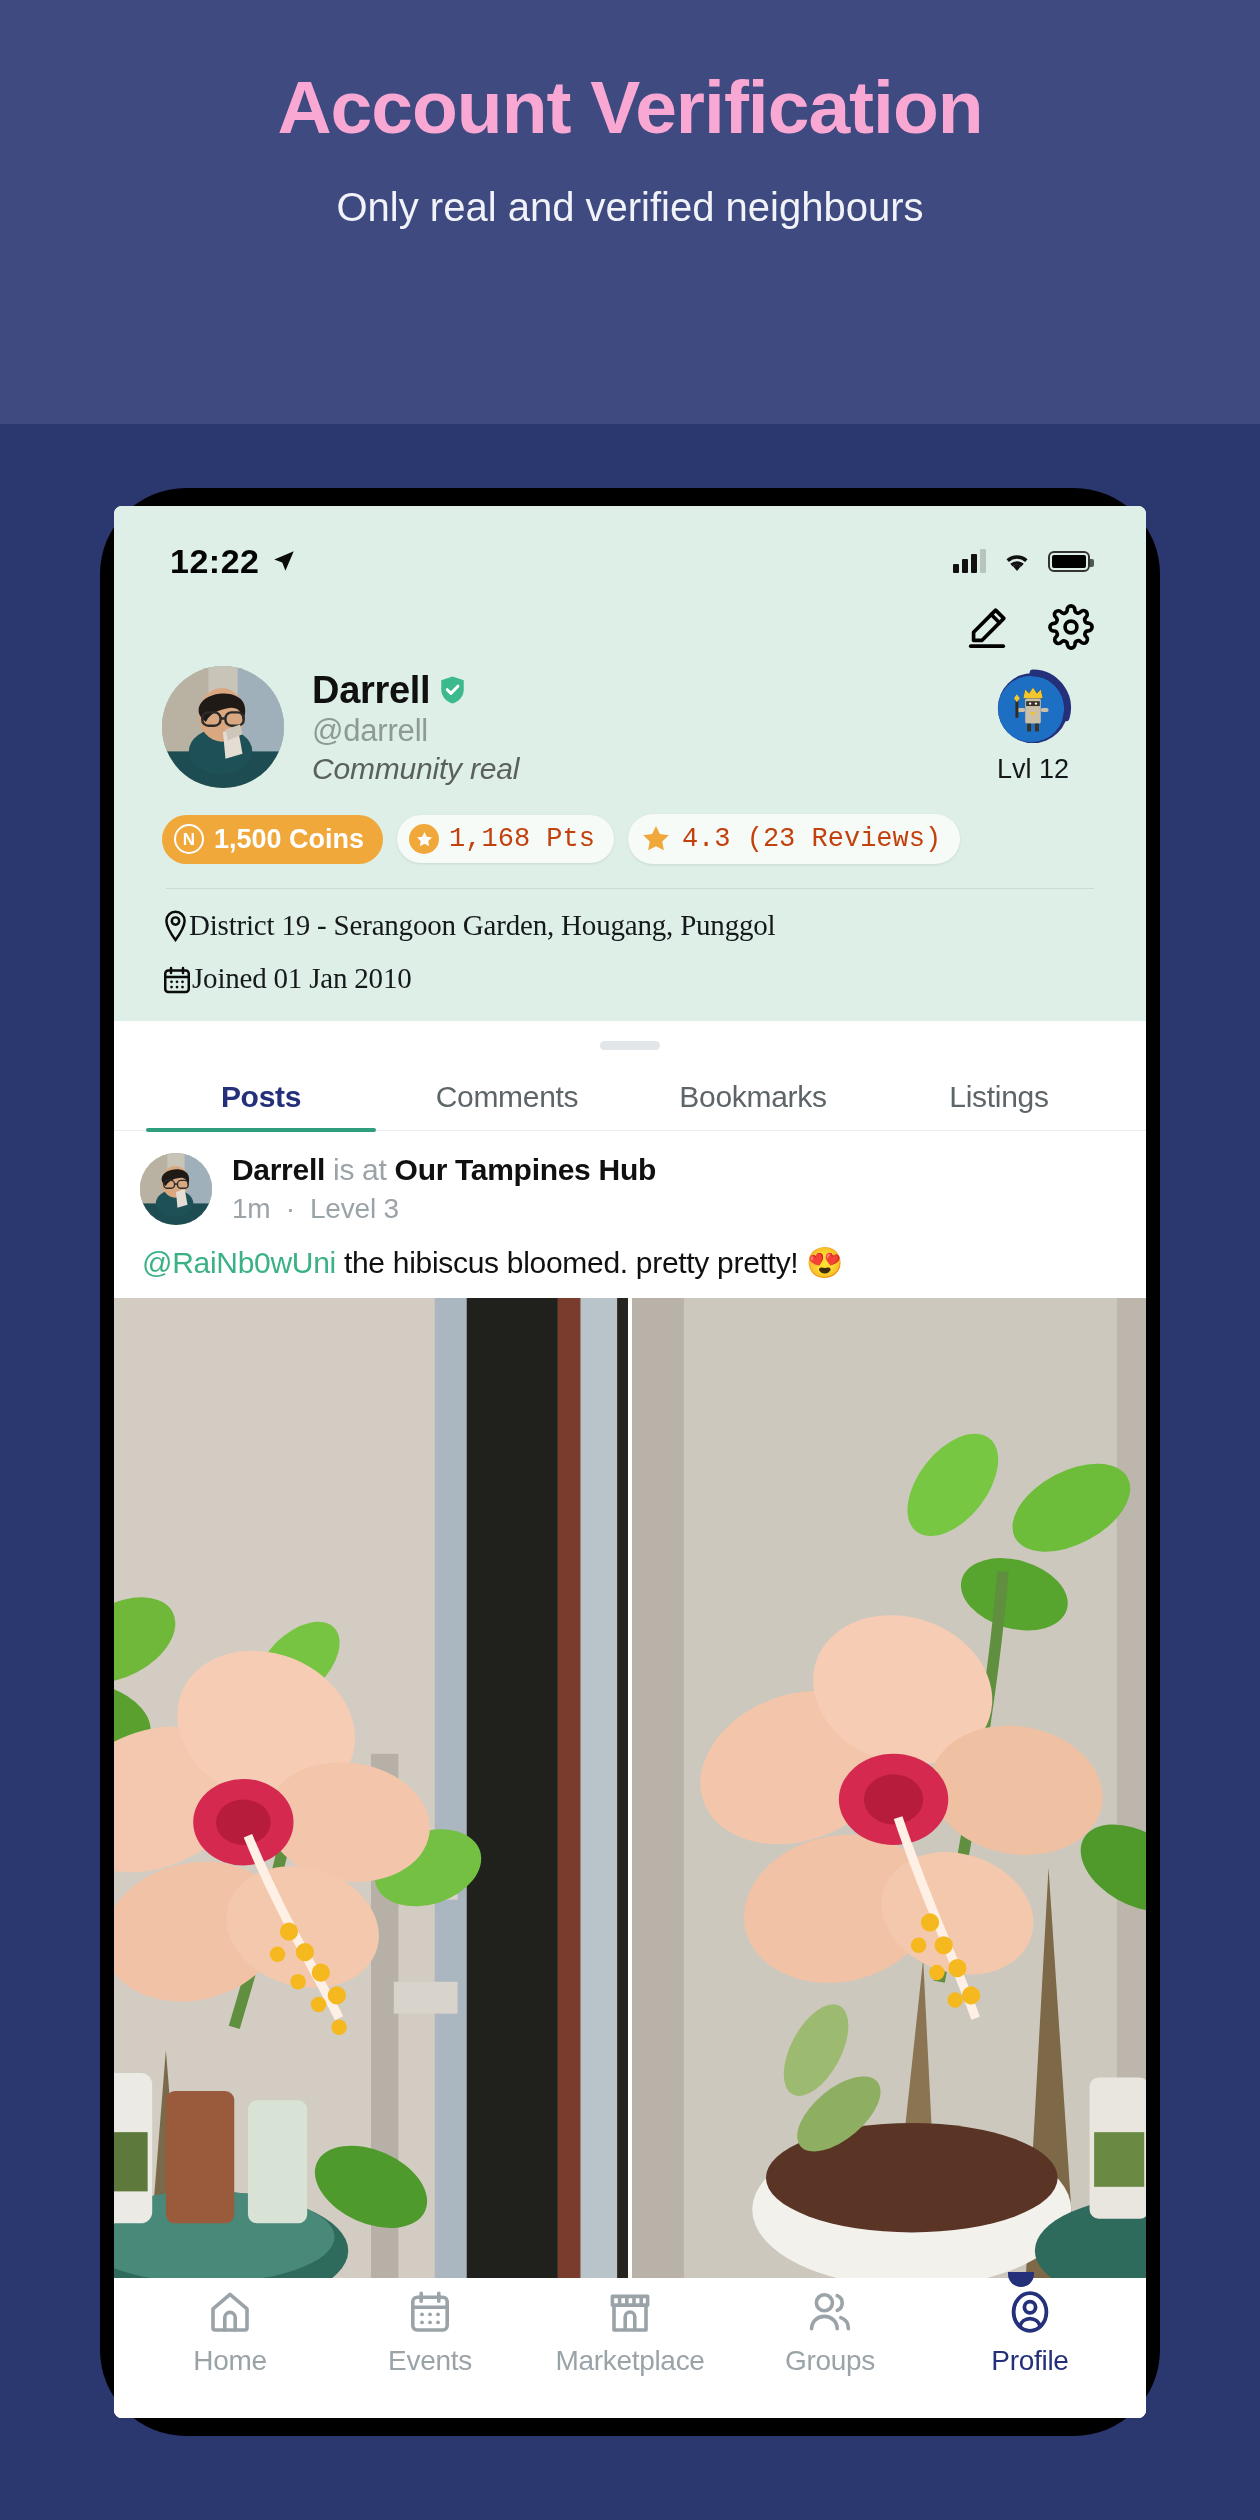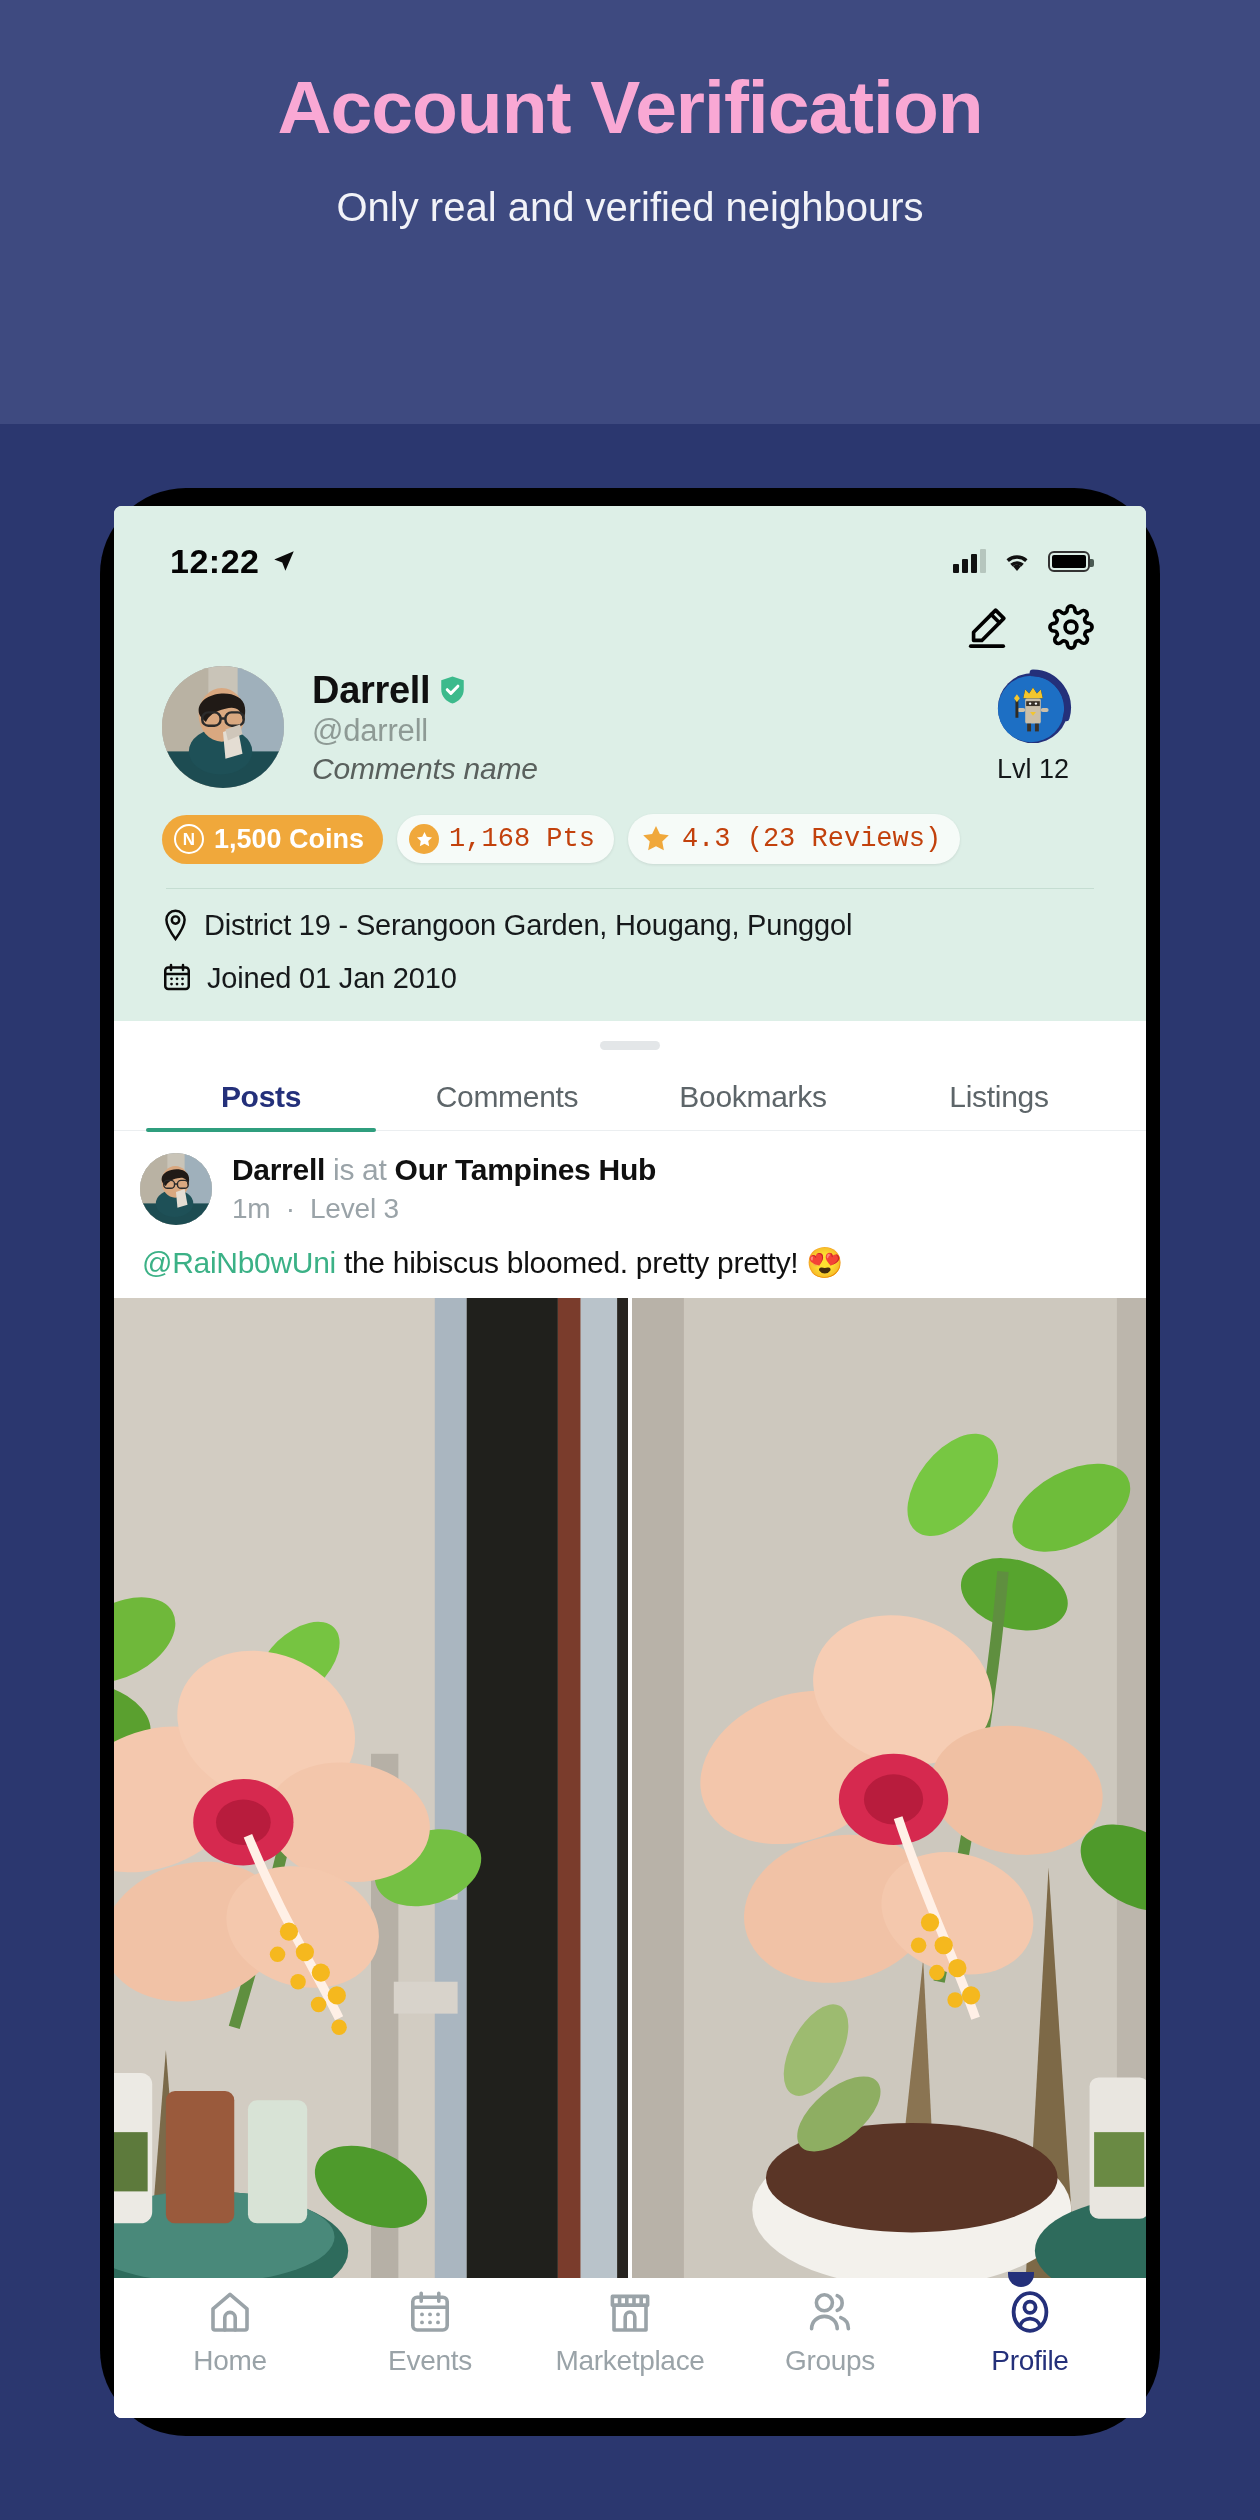--- a/index.html
+++ b/index.html
@@ -117,21 +117,21 @@
     font-size: 17px; font-weight: 700; color: #ffffff; line-height: 1;
   }
   .chip-star-circ {
     width: 30px; height: 30px; border-radius: 50%; background: #f0a83b;
     display: flex; align-items: center; justify-content: center;
   }
 
   .ph-divider { height: 1px; background: #c5ddd2; margin: 24px 4px 0 4px; }
 
   .bio { font-size: 29px; font-style: italic; color: #16191b; margin-top: 22px; letter-spacing: -0.2px; }
-  .meta-row { display: flex; align-items: flex-start; gap: 15px; margin-top: 20px; }
+  .meta-row { display: flex; align-items: flex-end; margin-top: 20px; font-family: Liberation Serif, serif; }
   .meta-text { font-size: 29px; color: #16191b; letter-spacing: -0.2px; }
 
   
   .sheet {
     background: #ffffff;
     border-radius: 30px 30px 0 0;
     margin-top: 4px;
     flex: 1 1 auto;
     display: flex; flex-direction: column;
     min-height: 0;
@@ -263,21 +263,21 @@
           <div class="ph-nameline">
             <span class="ph-name">Darrell</span>
             <span style="line-height:0">
               <svg width="27" height="30" viewBox="0 0 24 26">
                 <path d="M12 1 22 4.3v8.1C22 19 17.4 23.6 12 25 6.6 23.6 2 19 2 12.4V4.3z" fill="#3cba8c"></path>
                 <path d="M7.3 12.7 10.6 16l6.2-6.4" fill="none" stroke="#fff" stroke-width="2.6" stroke-linecap="round" stroke-linejoin="round"></path>
               </svg>
             </span>
           </div>
           <div class="ph-handle">@darrell</div>
-          <div class="ph-community">Comments name</div>
+          <div class="ph-community">Community real</div>
         </div>
 
         <div class="lvl">
           <div class="lvl-circle">
             <svg viewBox="0 0 80 80">
               <circle cx="40" cy="40" r="36" fill="#24307a"></circle>
               <circle cx="38" cy="41" r="34" fill="#1d6fc4"></circle>
               <rect x="32" y="30" width="16" height="26" rx="2" fill="#cbbfa8"></rect>
               <path d="M30 30h20l-2-9-4 4-4-6-4 6-4-4z" fill="#f4c healthy"></path>
               <path d="M30 30h20l-2-9-4 4-4-6-4 6-4-4z" fill="#f3c62e"></path>

